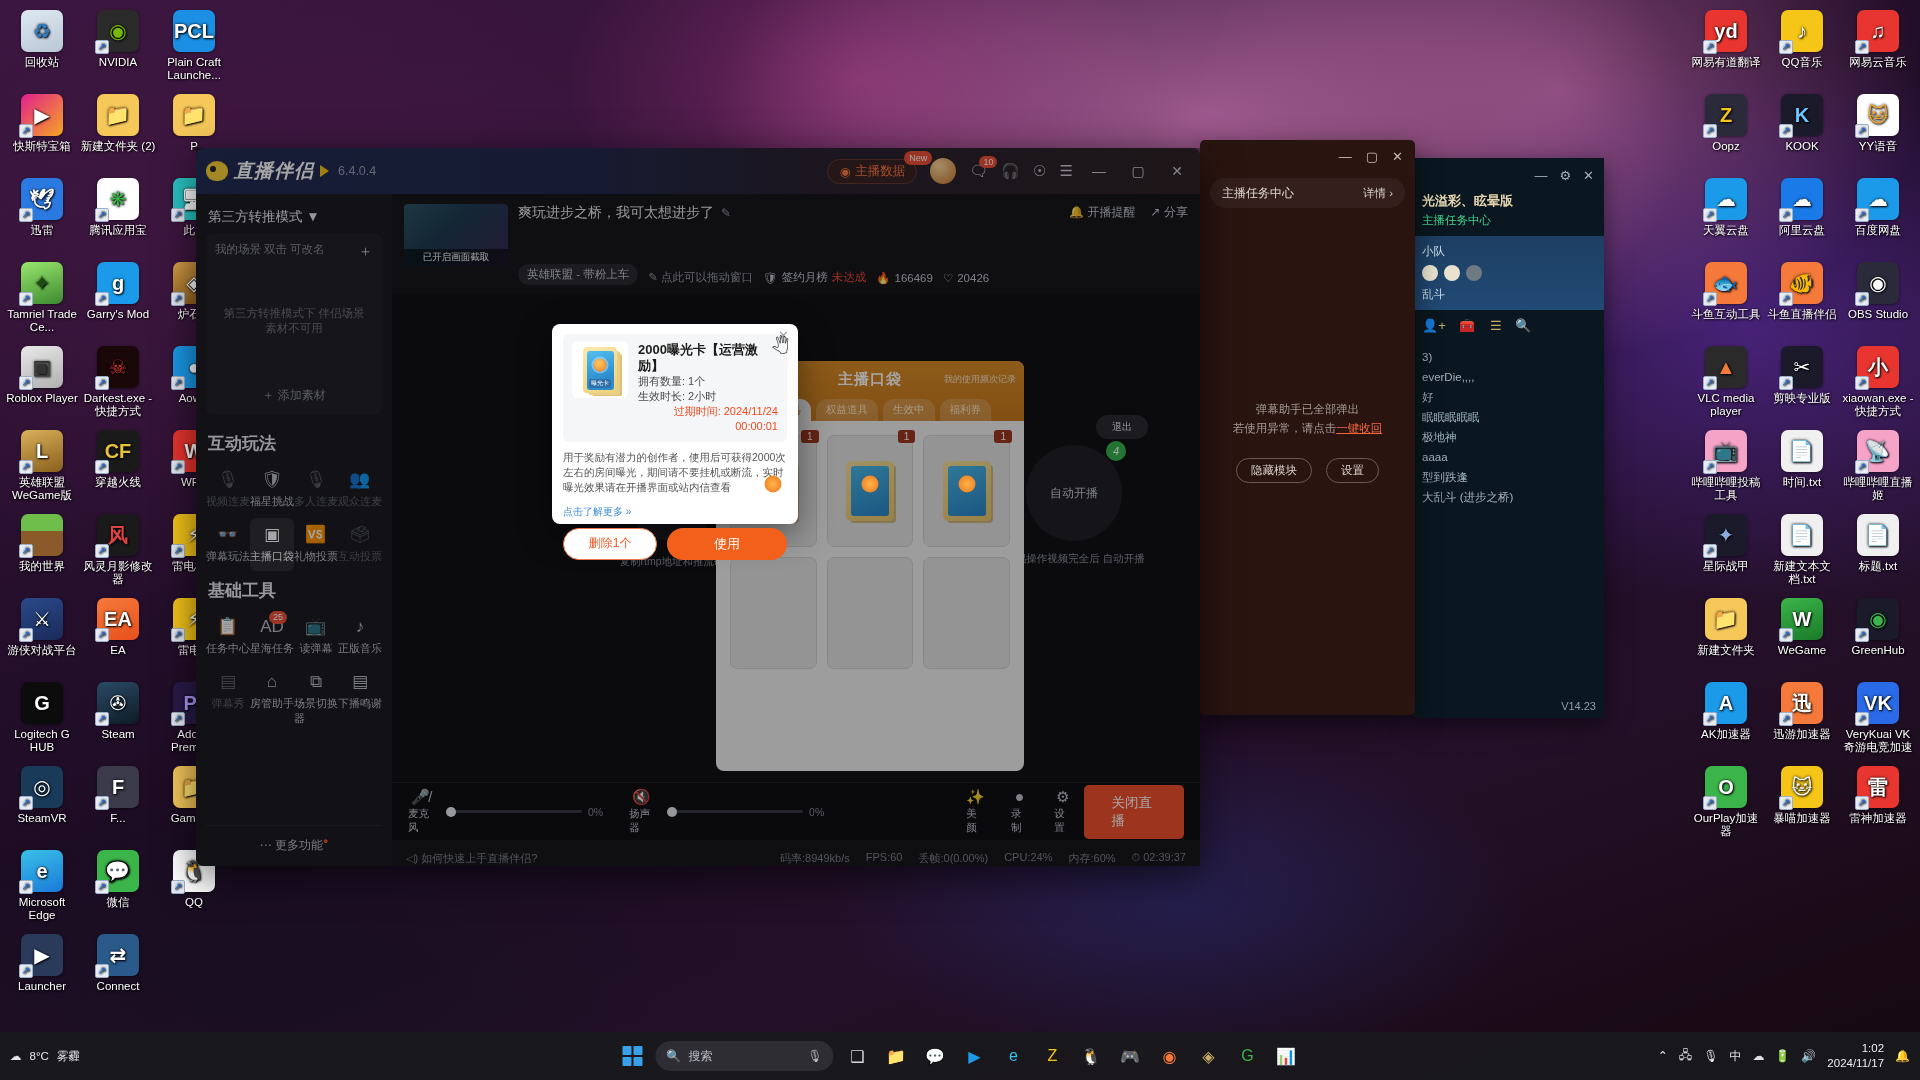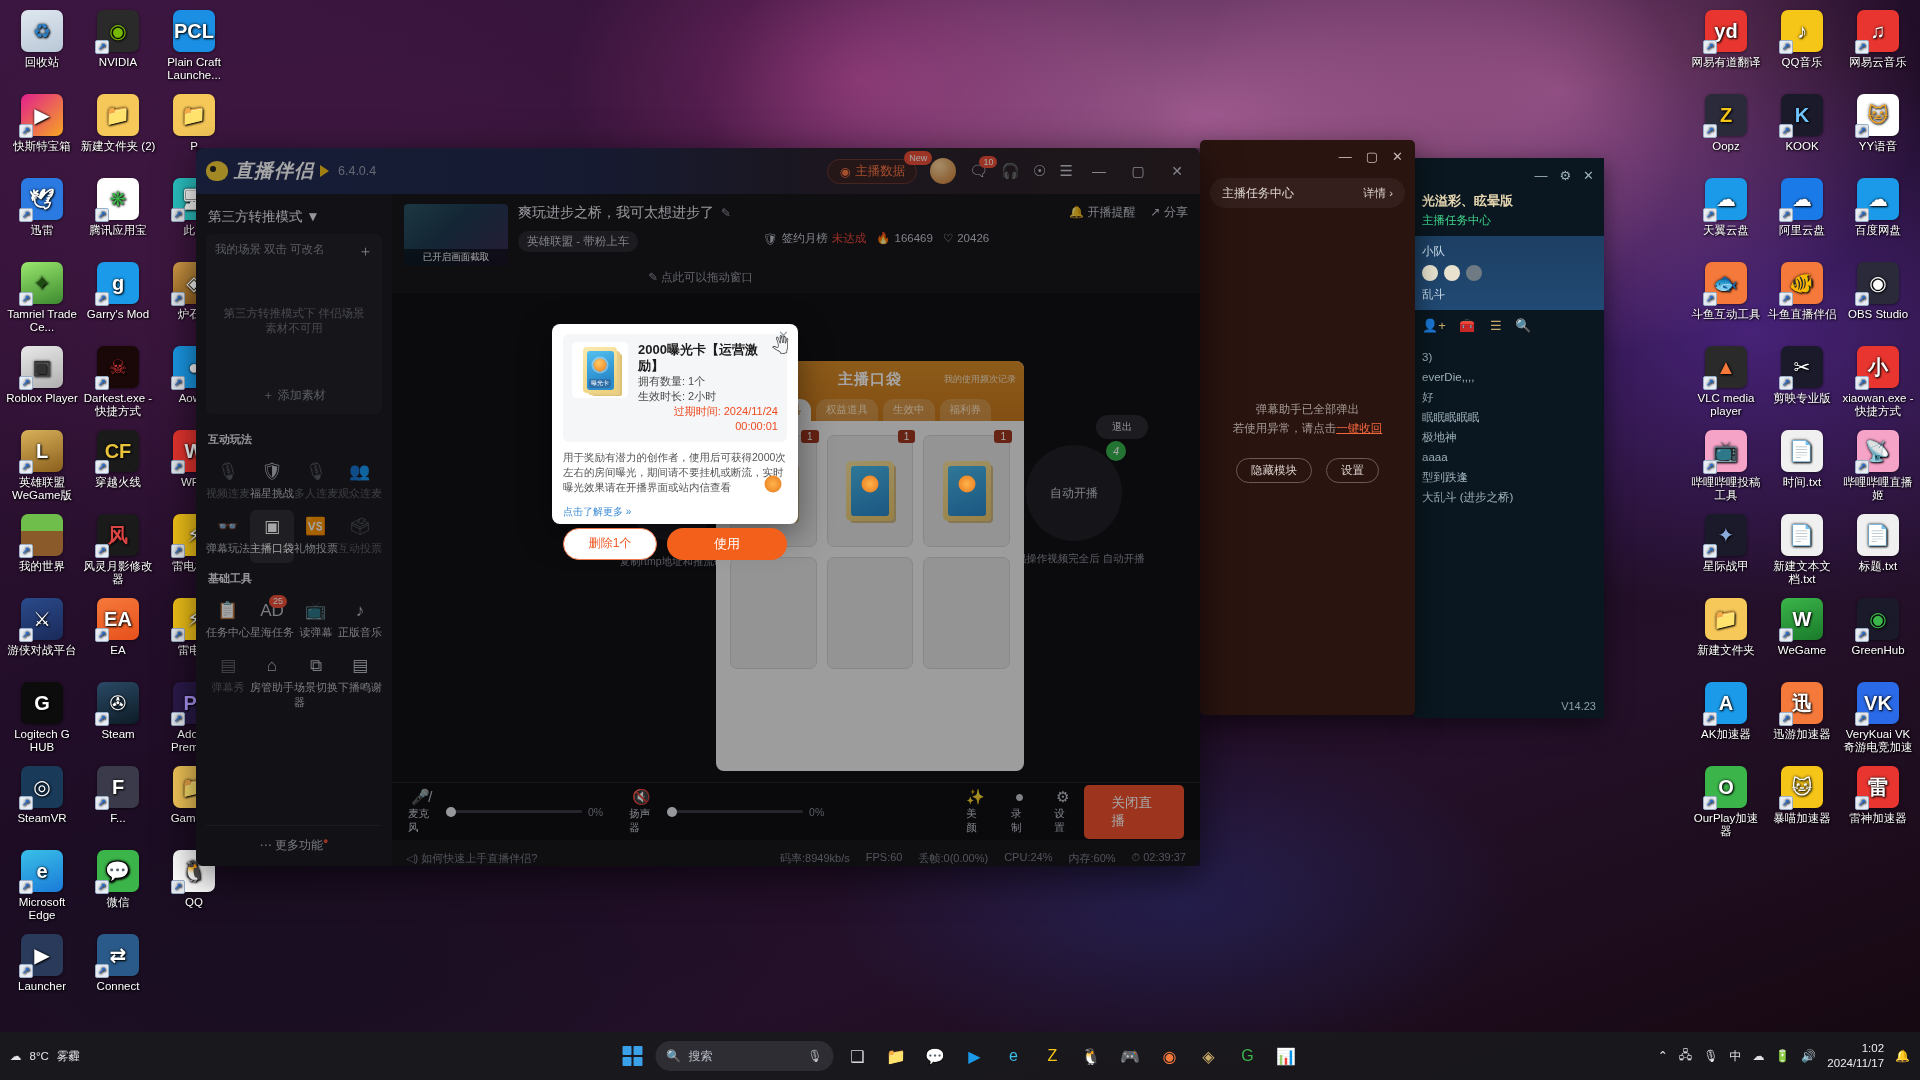--- a/index.html
+++ b/index.html
@@ -90,21 +90,21 @@
   #left{width:196px;background:#1c1c22;padding:10px 10px 0;display:flex;flex-direction:column;flex:0 0 196px;}
   .mode-sel{color:#e8e9ee;font-size:13.5px;margin:4px 0 8px 2px;cursor:pointer;}
   .scene-box{background:#232329;border-radius:6px;padding:8px 9px;margin-bottom:10px;}
   .scene-tabs{display:flex;align-items:flex-start;font-size:11.5px;color:#8a8d99;gap:3px;}
   .scene-tabs .plus{margin-left:auto;font-size:15px;color:#b8bbc6;cursor:pointer;}
   .scene-empty{
     height:120px;display:flex;align-items:center;justify-content:center;color:#70737e;font-size:11.5px;
     text-align:center;padding:0 6px;
   }
   .scene-add{text-align:center;color:#8a8d99;font-size:12px;padding:6px 0 2px;cursor:pointer;}
-  .sec-title{color:#e8e9ee;font-size:11px;font-weight:bold;margin:8px 0 8px 2px;}
+  .sec-title{color:#e8e9ee;font-size:17px;font-weight:bold;margin:8px 0 8px 2px;}
   .fn-grid{display:grid;grid-template-columns:repeat(4,1fr);gap:2px 0;}
   .fn{
     display:flex;flex-direction:column;align-items:center;gap:5px;padding:8px 0 7px;border-radius:6px;
     font-size:11px;color:#b9bcc6;cursor:pointer;position:relative;
   }
   .fn.dim{color:#5d6069;}
   .fn.sel{background:#2e2e36;color:#fff;}
   .fn .gi{font-size:17px;line-height:18px;}
   .fn .nb{
     position:absolute;top:1px;right:7px;background:#f0503a;color:#fff;font-size:9px;border-radius:8px;
@@ -123,21 +123,21 @@
     width:104px;height:62px;border-radius:4px;flex:0 0 104px;position:relative;overflow:hidden;
     background:linear-gradient(140deg,#2c5566,#1f3c52 40%,#3b2a55);
   }
   .thumb .cap{
     position:absolute;left:0;right:0;bottom:0;background:rgba(0,0,0,.55);color:#fff;font-size:9.5px;
     text-align:center;padding:2px 0;
   }
   .room-info{flex:1;min-width:0;}
   .room-title{color:#e9eaef;font-size:14px;display:flex;align-items:center;gap:7px;}
   .room-title .edit{font-size:12px;color:#9a9da8;cursor:pointer;}
-  .room-meta{display:flex;align-items:flex-start;gap:10px;margin-top:9px;font-size:11.5px;color:#9a9da8;}
+  .room-meta{display:flex;align-items:flex-end;gap:10px;margin-top:9px;font-size:11.5px;color:#9a9da8;}
   .tagpill{background:#2a2a32;border-radius:11px;padding:3px 9px;color:#c3c6d0;}
   .dragnote{color:#9a9da8;margin-top:39px;}
   .unreach{color:#ef4a3c;}
   .stat{display:flex;align-items:center;gap:4px;color:#c3c6d0;}
   .room-right{display:flex;gap:15px;align-items:center;font-size:12px;color:#c3c6d0;flex:0 0 auto;}
   .room-right span{cursor:pointer;}
 
   .stage{flex:1;position:relative;background:#121216;overflow:hidden;}
 
   

